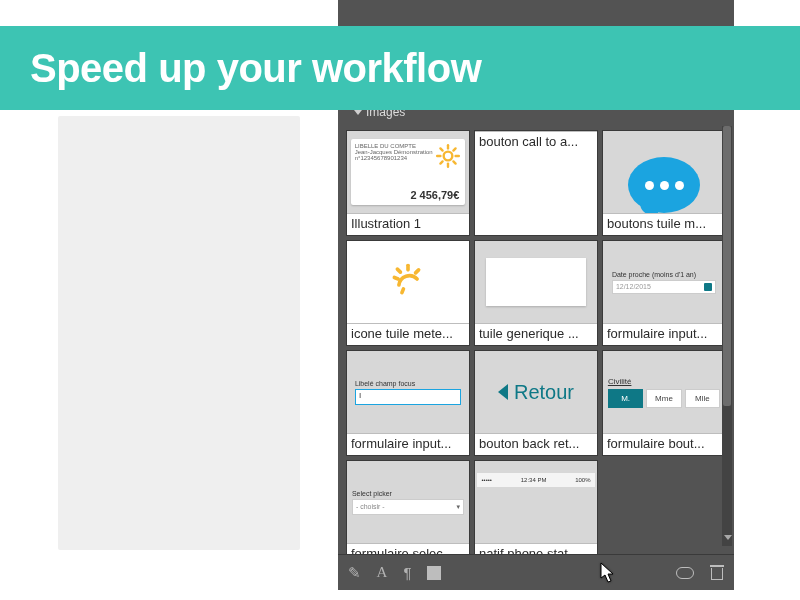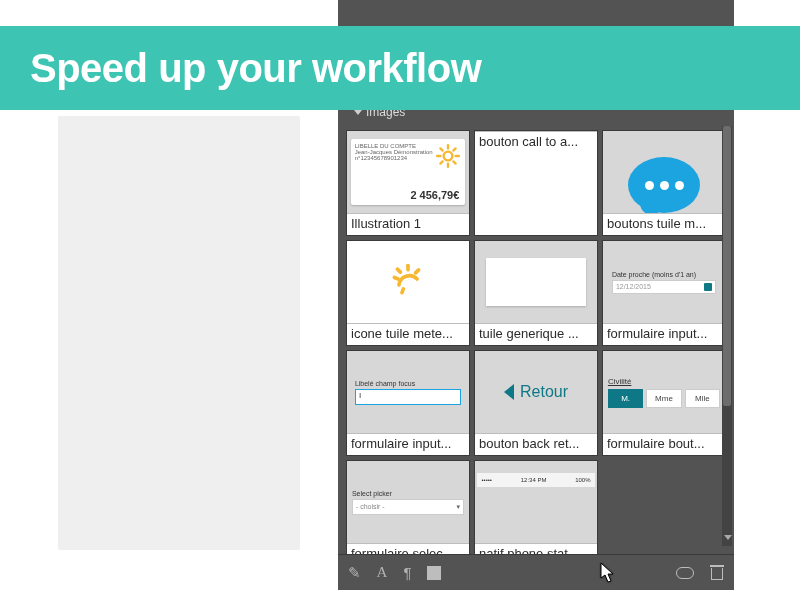--- a/index.html
+++ b/index.html
@@ -119,21 +119,21 @@
   .chat-bubble .dot{width:9px;height:9px;background:#fff;border-radius:50%;}
   .meteo-icon{transform:scale(1.4);}
   .generic-tile{width:82%;height:58%;background:#fff;box-shadow:0 1px 2px rgba(0,0,0,.2);}
   .date-form{width:92%;padding:4px;}
   .date-form .lbl{font-size:7px;color:#333;margin-bottom:2px;}
   .date-form .field{background:#fff;border:1px solid #ccc;font-size:7px;color:#999;padding:2px 3px;display:flex;justify-content:space-between;align-items:center;}
   .cal-ico{width:8px;height:8px;background:#0e7886;border-radius:1px;}
   .focus-input{width:92%;padding:3px;}
   .focus-input .lbl{font-size:7px;color:#333;margin-bottom:2px;}
   .focus-input .field{background:#fff;border:1px solid #1ba4e0;height:16px;padding:1px 3px;font-size:8px;color:#333;}
-  .back-btn{display:flex;align-items:center;gap:6px;color:#0e7886;font-size:16px;}
+  .back-btn{display:flex;align-items:center;gap:6px;color:#0e7886;font-size:20px;}
   .chevron-left{width:0;height:0;border-top:8px solid transparent;border-bottom:8px solid transparent;border-right:10px solid #0e7886;}
   .radio-grp{width:92%;}
   .radio-grp .lbl{font-size:8px;color:#333;margin-bottom:3px;text-decoration:underline;}
   .radio-row{display:flex;gap:3px;}
   .radio-row .opt{flex:1;background:#fff;border:1px solid #ccc;font-size:8px;text-align:center;padding:4px 0;color:#444;}
   .radio-row .opt.sel{background:#0e7886;color:#fff;border-color:#0e7886;}
   .select-picker{width:92%;}
   .select-picker .lbl{font-size:7px;color:#333;margin-bottom:2px;}
   .select-picker .field{background:#fff;border:1px solid #ccc;height:16px;font-size:7px;color:#888;padding:1px 3px;display:flex;justify-content:space-between;align-items:center;}
   .statusbar{width:96%;height:14px;background:#f4f4f4;display:flex;justify-content:space-between;align-items:center;font-size:6px;color:#333;padding:0 4px;}

